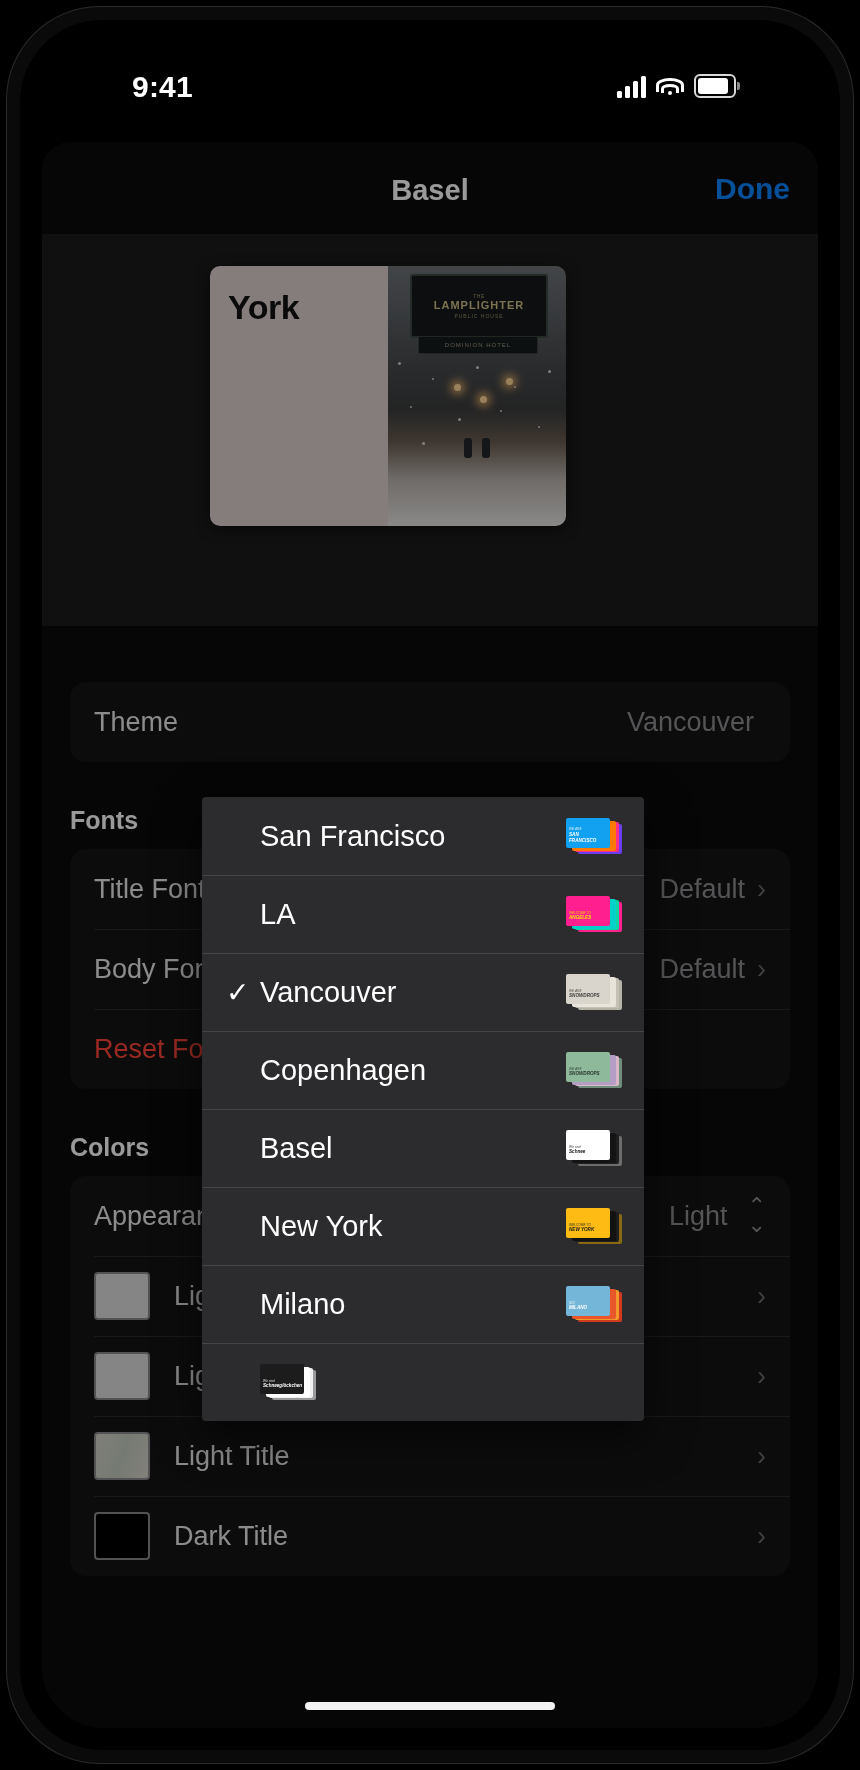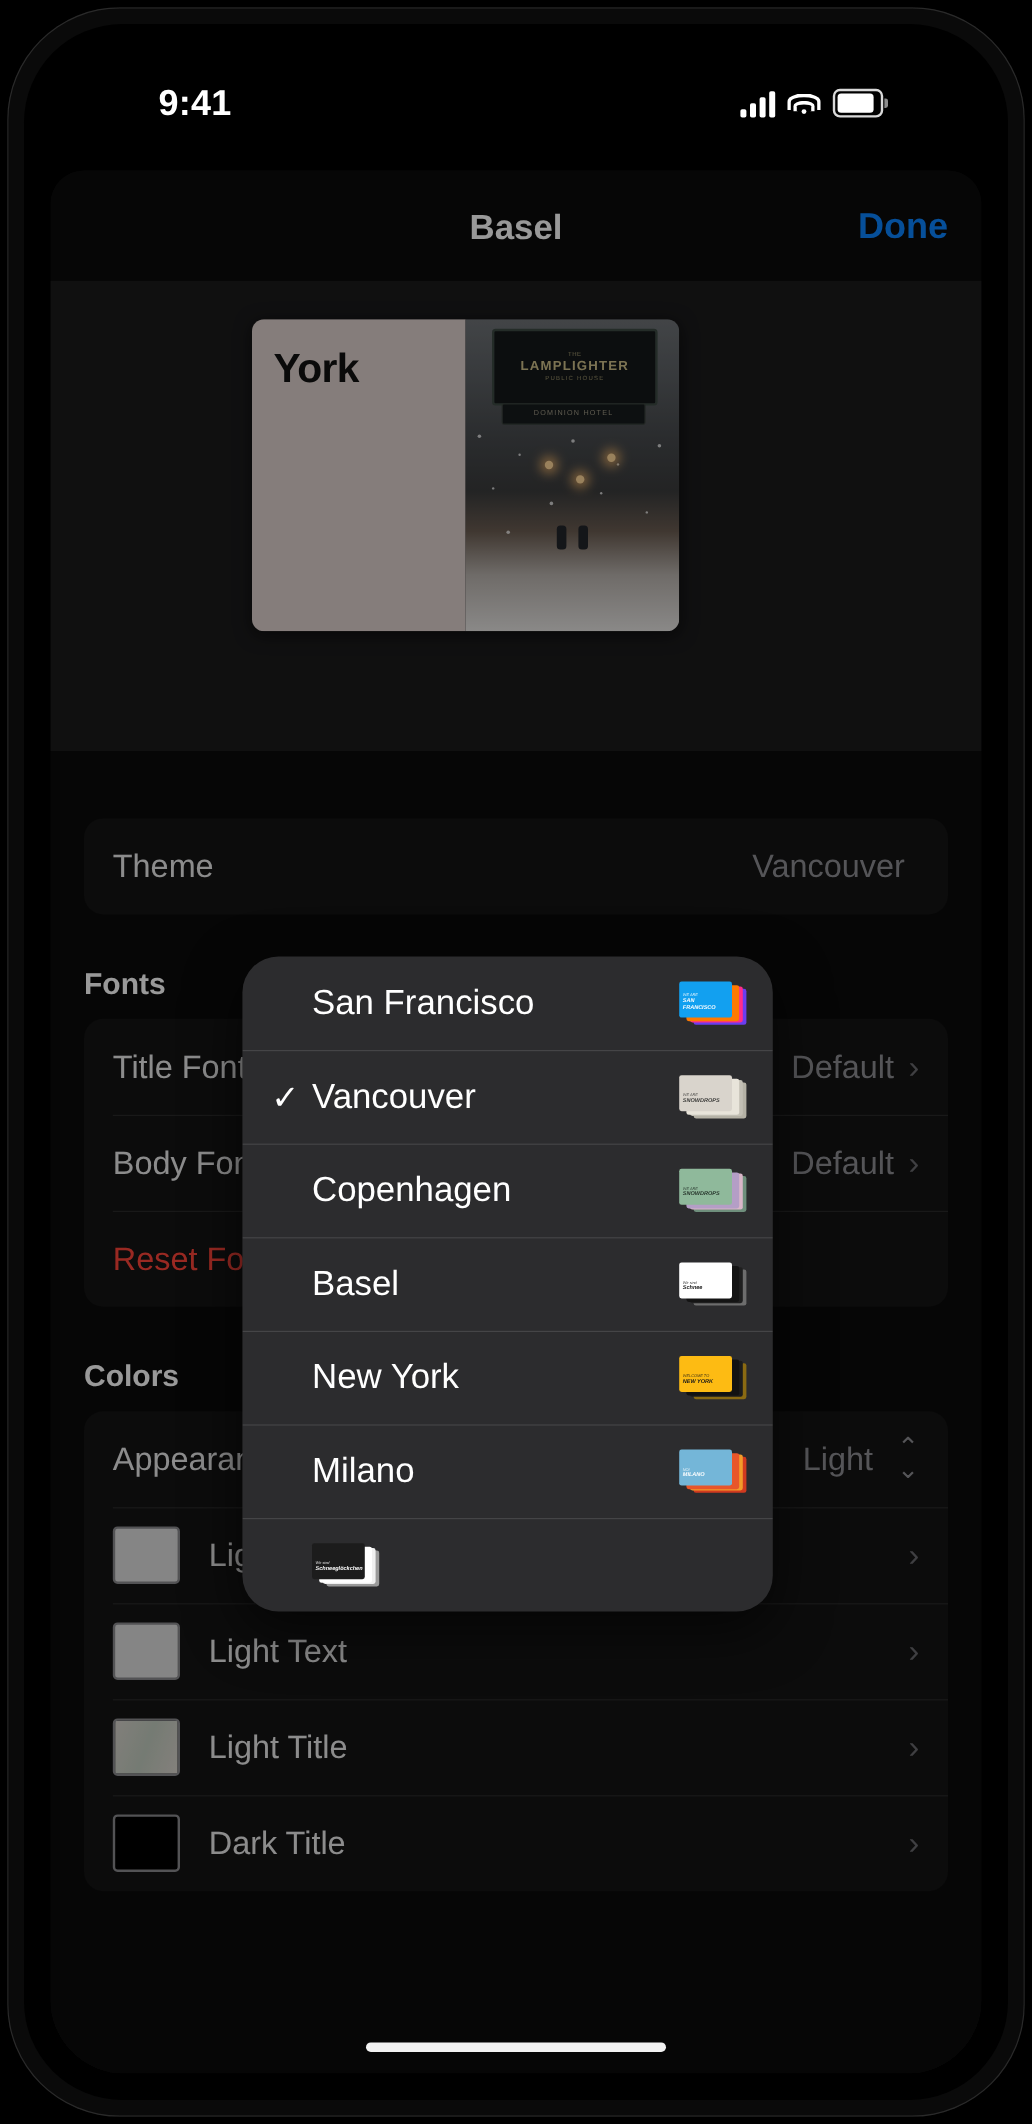--- a/index.html
+++ b/index.html
@@ -88,21 +88,21 @@
   .chev{color:#6a6a6e;font-size:27px;}
   .swatch{width:52px;height:44px;border-radius:4px;border:2px solid #8a8a8e;margin-right:24px;flex:none;}
   .stepper{color:#8e8e93;font-size:22px;line-height:.85;margin-left:8px;}
   .reset{color:#ff453a;font-size:27px;}
 
   
   .dim{position:absolute;inset:0;background:rgba(0,0,0,.40);}
 
   
   .menu{position:absolute;left:160px;top:655px;width:442px;
-        background:#2c2c2e;border-radius:30px;overflow:hidden;
+        background:#2c2c2e;border-radius:4px;overflow:hidden;
         box-shadow:0 14px 46px rgba(0,0,0,.62);}
   .mitem{position:relative;display:flex;align-items:center;height:78px;padding:0 22px 0 24px;}
   .mitem + .mitem::before{content:"";position:absolute;left:0;right:0;top:0;height:1px;
                           background:rgba(255,255,255,.12);}
   .mcheck{width:34px;color:#fff;font-size:28px;flex:none;}
   .mlabel{flex:1;color:#fff;font-size:29px;}
   .thumb{position:relative;width:56px;height:36px;flex:none;}
   .thumb i{position:absolute;border-radius:2px;}
   .th-front{left:0;top:0;width:44px;height:30px;z-index:6;
             font-size:4px;color:#fff;overflow:hidden;}
@@ -251,20 +251,35 @@
               <i style="left:6px;top:3px;width:44px;height:30px;background:#ff7a00;z-index:4"></i>
               <i class="th-front" style="background:#12a0f0">
                 <span class="th-txt" style="color:#ffffff">
                   <u>WE ARE</u>
                   <b>SAN FRANCISCO</b>
                 </span>
               </i>
             </div>
           </div>
           <div class="mitem">
+            <div class="mcheck"></div>
+            <div class="mlabel">LA</div>
+            <div class="thumb">
+              <i style="left:12px;top:6px;width:44px;height:30px;background:#ff1f8e;z-index:2"></i>
+              <i style="left:9px;top:4px;width:44px;height:30px;background:#0fd6a0;z-index:3"></i>
+              <i style="left:6px;top:3px;width:44px;height:30px;background:#00d2c8;z-index:4"></i>
+              <i class="th-front" style="background:#ff1f8e">
+                <span class="th-txt" style="color:#ffe600">
+                  <u>WELCOME TO</u>
+                  <b>ANGELES</b>
+                </span>
+              </i>
+            </div>
+          </div>
+          <div class="mitem">
             <div class="mcheck">✓</div>
             <div class="mlabel">Vancouver</div>
             <div class="thumb">
               <i style="left:12px;top:6px;width:44px;height:30px;background:#b5b2a6;z-index:2"></i>
               <i style="left:9px;top:4px;width:44px;height:30px;background:#c3c0b5;z-index:3"></i>
               <i style="left:6px;top:3px;width:44px;height:30px;background:#e8e4da;z-index:4"></i>
               <i class="th-front" style="background:#d9d4cc">
                 <span class="th-txt" style="color:#3a3a38">
                   <u>WE ARE</u>
                   <b>SNOWDROPS</b>

